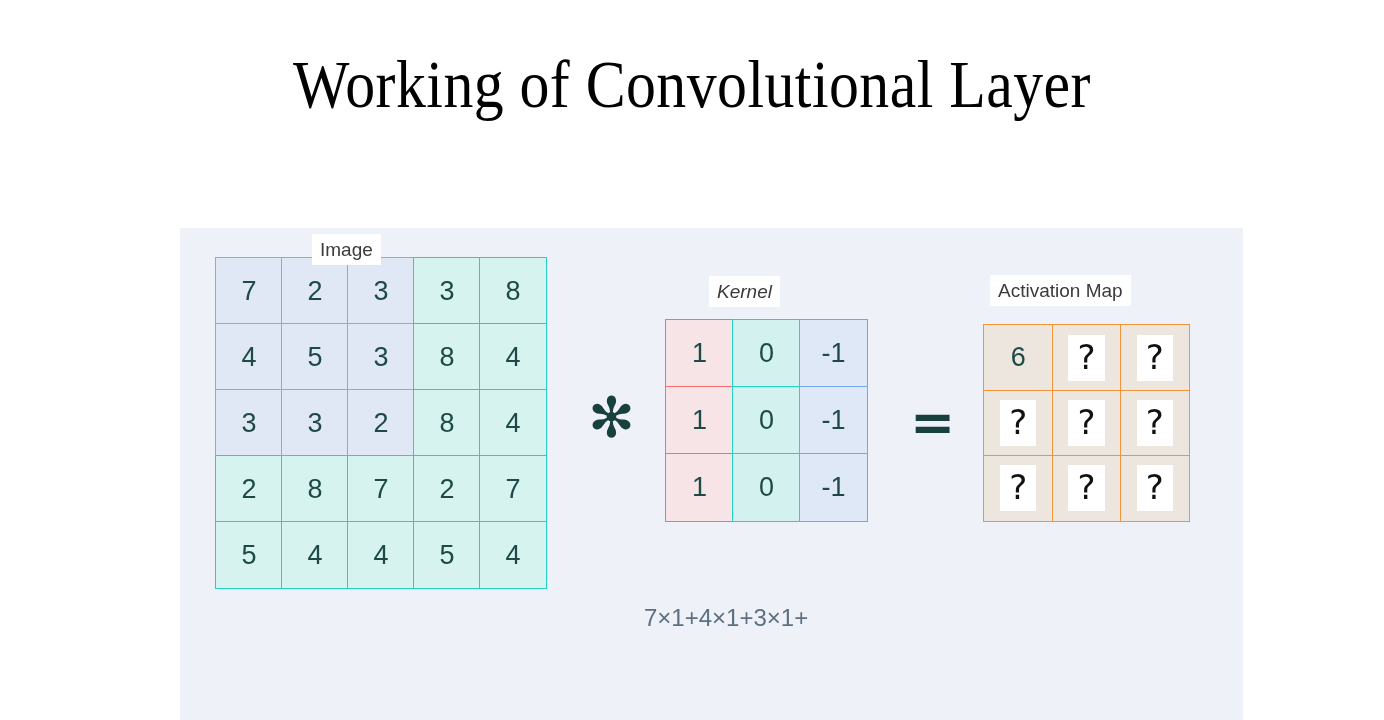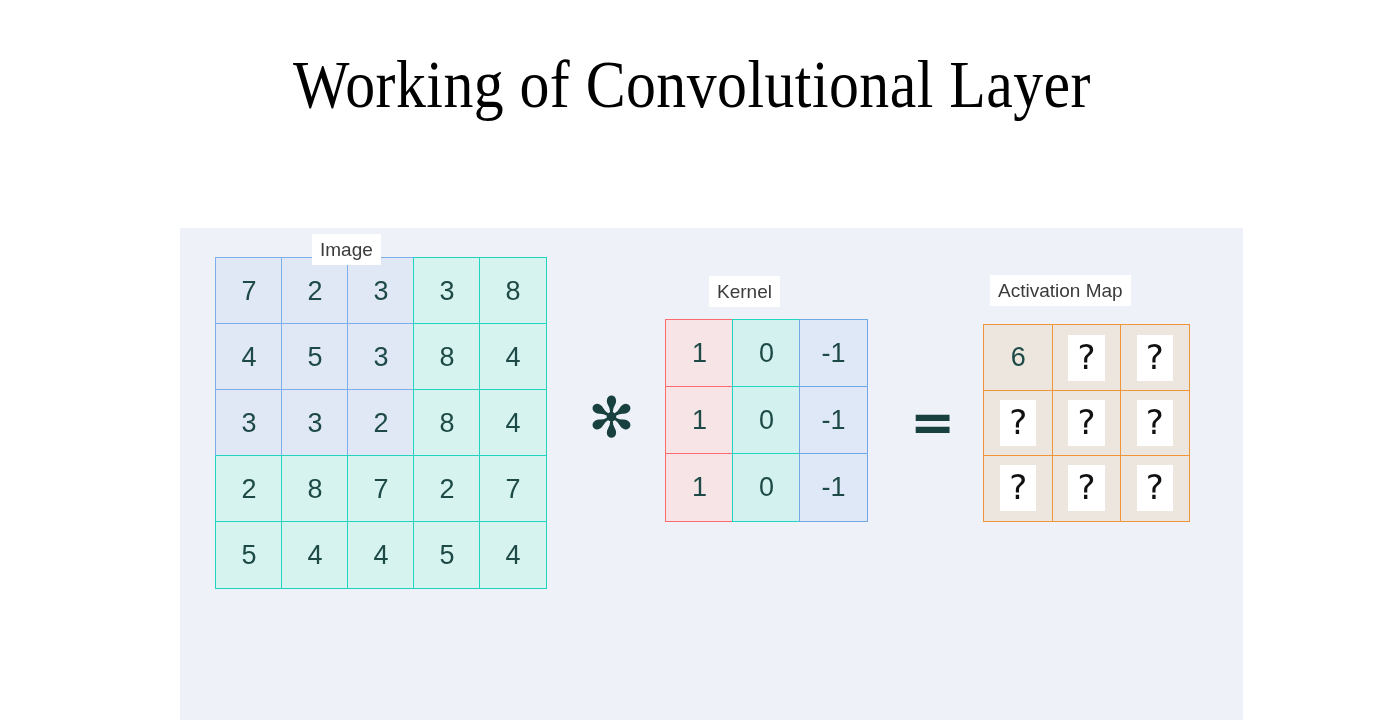--- a/index.html
+++ b/index.html
@@ -137,21 +137,21 @@
     position: absolute;
     background: #ffffff;
     color: #3b3b3b;
     font-size: 19px;
     line-height: 1;
     padding: 6px 8px;
     white-space: nowrap;
     z-index: 4;
   }
   #label-image      { left: 132px; top: 6px; }
-  #label-kernel     { left: 529px; top: 48px; }
+  #label-kernel     { left: 529px; top: 48px; font-style: italic; }
   #label-activation { left: 810px; top: 47px; text-align: center; }
 
   
   .operator {
     position: absolute;
     color: #17403f;
     font-family: "DejaVu Sans", sans-serif;
     line-height: 1;
     user-select: none;
   }
@@ -269,17 +269,18 @@
       </div>
     <div class="cell act">
         <span class="qmark">?</span>
       </div>
     <div class="cell act">
         <span class="qmark">?</span>
       </div>
   </div>
 
   <div id="calculation">
+    <div>7×1+4×1+3×1+</div>
     
     
   </div>
 
 </div>
 
 </body></html>

